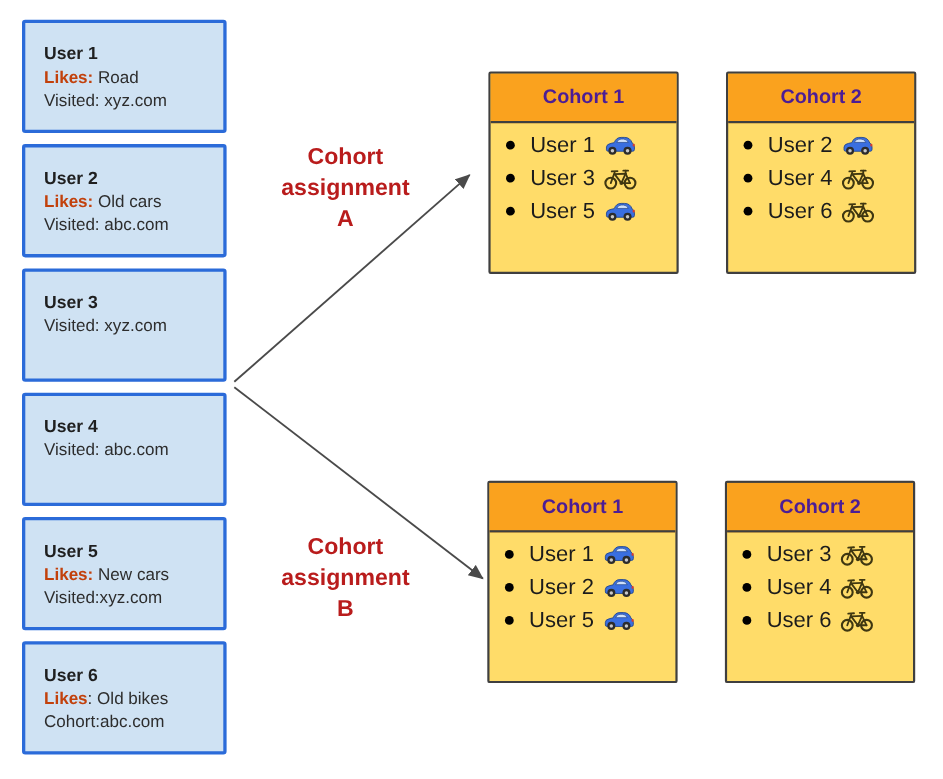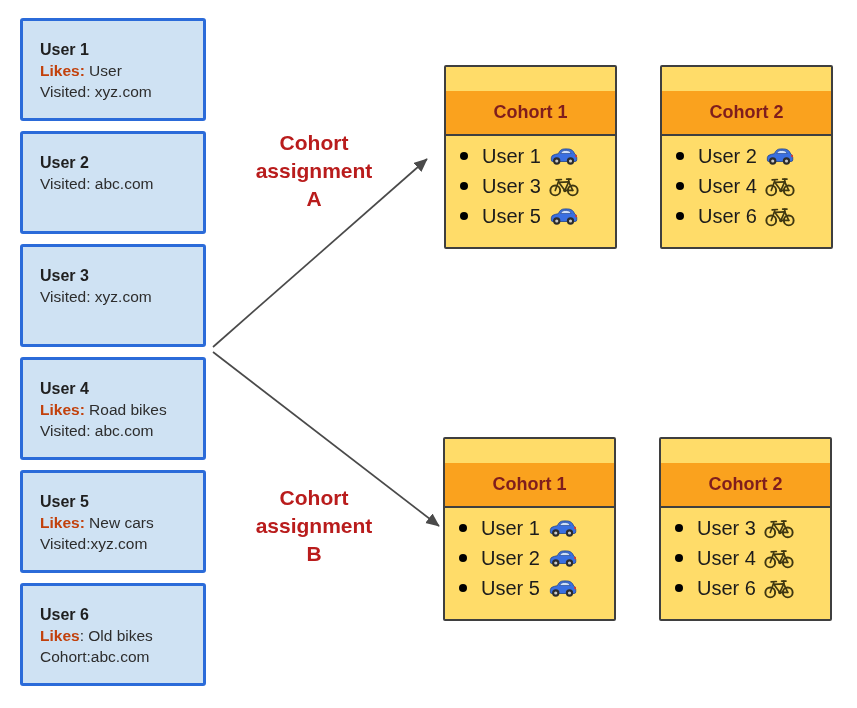--- a/index.html
+++ b/index.html
@@ -30,21 +30,21 @@
     position:absolute;box-sizing:border-box;width:173px;height:184px;
     border:2px solid #3f3f3f;border-radius:2px;background:#ffdc69;
   }
   .pos-a1{left:444px;top:65px;}
   .pos-a2{left:660px;top:65px;}
   .pos-b1{left:443px;top:437px;}
   .pos-b2{left:659px;top:437px;}
   .cohort-header{
     box-sizing:border-box;height:45px;background:#faa21e;border-bottom:2px solid #3f3f3f;
     display:flex;align-items:center;justify-content:center;
-    font-weight:bold;font-size:18px;color:#7f1d1d;margin-top:24px;
+    font-weight:bold;font-size:18px;color:#4c1d95;
   }
   .cohort-body{padding:5px 4px 0 14px;}
   .member{display:flex;align-items:center;height:30px;}
   .dot{width:8px;height:8px;border-radius:50%;background:#000;flex:0 0 auto;margin-right:14px;}
   .mname{font-size:20px;color:#1c1c1c;white-space:nowrap;}
   .icon-slot{display:inline-flex;align-items:center;margin-left:7px;}
   .icon-slot svg{display:block;}
 </style>
 </head>
 <body>
@@ -57,34 +57,34 @@
         <path d="M0,0 L8,3.5 L0,7 Z" fill="#4a4a4a"></path>
       </marker>
     </defs>
     <line x1="213" y1="347" x2="427" y2="159" stroke="#4a4a4a" stroke-width="1.7" marker-end="url(#arrowhead)"></line>
     <line x1="213" y1="352" x2="439" y2="526" stroke="#4a4a4a" stroke-width="1.7" marker-end="url(#arrowhead)"></line>
   </svg>
 
   <div class="user-col">
     <div class="user-card">
       <div class="u-title">User 1</div>
-      <div class="u-line"><span class="b">Likes:</span><span> User</span></div>
+      <div class="u-line"><span class="b">Likes:</span><span> Road</span></div>
       <div class="u-line">Visited: xyz.com</div>
     </div>
     <div class="user-card">
       <div class="u-title">User 2</div>
+      <div class="u-line"><span class="b">Likes:</span><span> Old cars</span></div>
       <div class="u-line">Visited: abc.com</div>
     </div>
     <div class="user-card">
       <div class="u-title">User 3</div>
       <div class="u-line">Visited: xyz.com</div>
     </div>
     <div class="user-card">
       <div class="u-title">User 4</div>
-      <div class="u-line"><span class="b">Likes:</span><span> Road bikes</span></div>
       <div class="u-line">Visited: abc.com</div>
     </div>
     <div class="user-card">
       <div class="u-title">User 5</div>
       <div class="u-line"><span class="b">Likes:</span><span> New cars</span></div>
       <div class="u-line">Visited:xyz.com</div>
     </div>
     <div class="user-card">
       <div class="u-title">User 6</div>
       <div class="u-line"><span class="b">Likes</span><span>: Old bikes</span></div>

